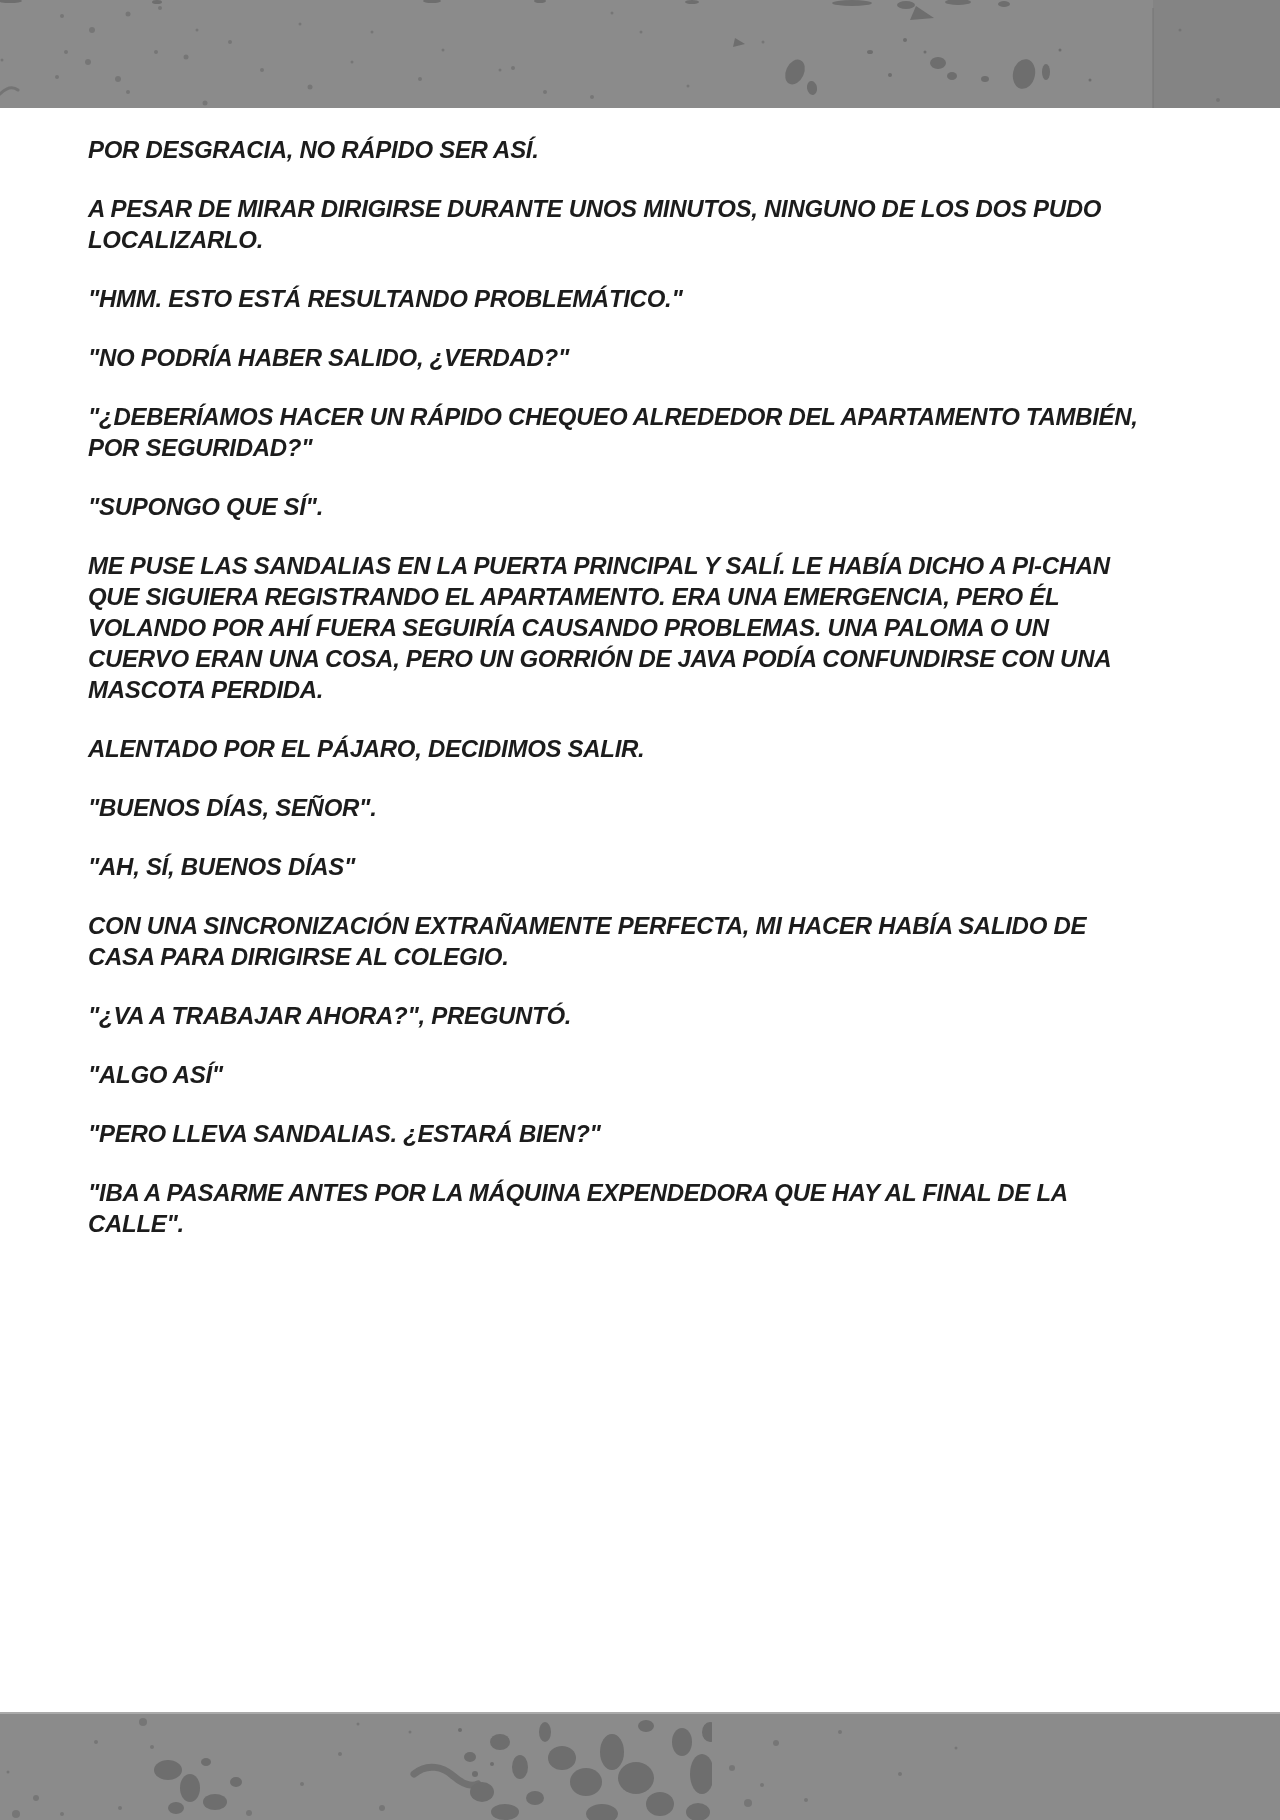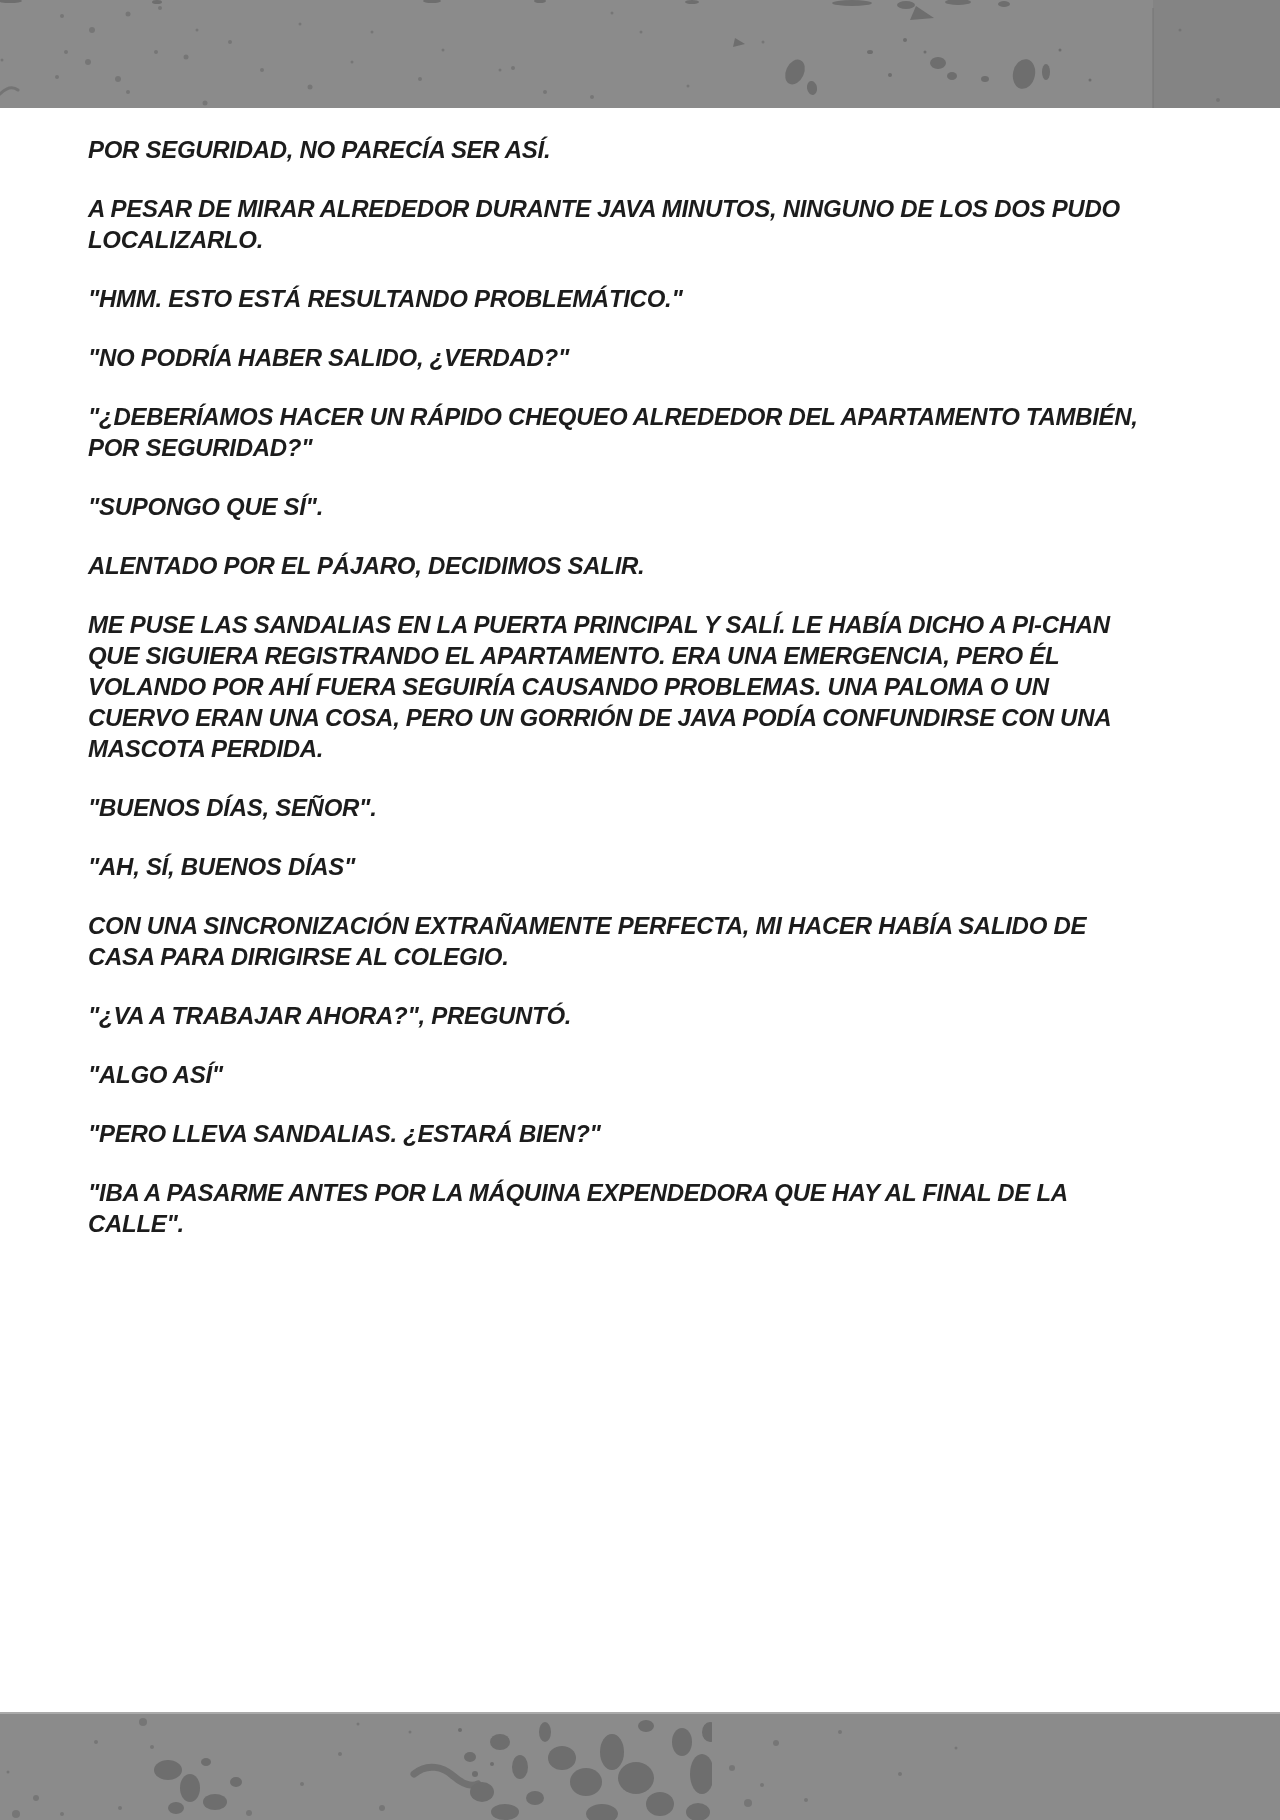--- a/index.html
+++ b/index.html
@@ -118,34 +118,34 @@
           <circle cx="925" cy="52" r="1.5"></circle>
         <circle cx="890" cy="75" r="2"></circle>
           <circle cx="1060" cy="50" r="1.5"></circle>
         <circle cx="1090" cy="80" r="1.5"></circle>
       </g>
       <path class="curl" d="M0,94 Q10,84 18,90"></path>
     </svg>
   </div>
 
   <main class="text-column">
-      <p>POR SEGURIDAD, NO PARECÍA SER ASÍ.</p>
-      <p>A PESAR DE MIRAR ALREDEDOR DURANTE JAVA MINUTOS, NINGUNO DE LOS DOS PUDO
+      <p>POR DESGRACIA, NO RÁPIDO SER ASÍ.</p>
+      <p>A PESAR DE MIRAR DIRIGIRSE DURANTE UNOS MINUTOS, NINGUNO DE LOS DOS PUDO
 LOCALIZARLO.</p>
       <p>"HMM. ESTO ESTÁ RESULTANDO PROBLEMÁTICO."</p>
       <p>"NO PODRÍA HABER SALIDO, ¿VERDAD?"</p>
       <p>"¿DEBERÍAMOS HACER UN RÁPIDO CHEQUEO ALREDEDOR DEL APARTAMENTO TAMBIÉN,
 POR SEGURIDAD?"</p>
       <p>"SUPONGO QUE SÍ".</p>
-      <p>ALENTADO POR EL PÁJARO, DECIDIMOS SALIR.</p>
       <p>ME PUSE LAS SANDALIAS EN LA PUERTA PRINCIPAL Y SALÍ. LE HABÍA DICHO A PI-CHAN
 QUE SIGUIERA REGISTRANDO EL APARTAMENTO. ERA UNA EMERGENCIA, PERO ÉL
 VOLANDO POR AHÍ FUERA SEGUIRÍA CAUSANDO PROBLEMAS. UNA PALOMA O UN
 CUERVO ERAN UNA COSA, PERO UN GORRIÓN DE JAVA PODÍA CONFUNDIRSE CON UNA
 MASCOTA PERDIDA.</p>
+      <p>ALENTADO POR EL PÁJARO, DECIDIMOS SALIR.</p>
       <p>"BUENOS DÍAS, SEÑOR".</p>
       <p>"AH, SÍ, BUENOS DÍAS"</p>
       <p>CON UNA SINCRONIZACIÓN EXTRAÑAMENTE PERFECTA, MI HACER HABÍA SALIDO DE
 CASA PARA DIRIGIRSE AL COLEGIO.</p>
       <p>"¿VA A TRABAJAR AHORA?", PREGUNTÓ.</p>
       <p>"ALGO ASÍ"</p>
       <p>"PERO LLEVA SANDALIAS. ¿ESTARÁ BIEN?"</p>
       <p>"IBA A PASARME ANTES POR LA MÁQUINA EXPENDEDORA QUE HAY AL FINAL DE LA
 CALLE".</p>
     </main>

